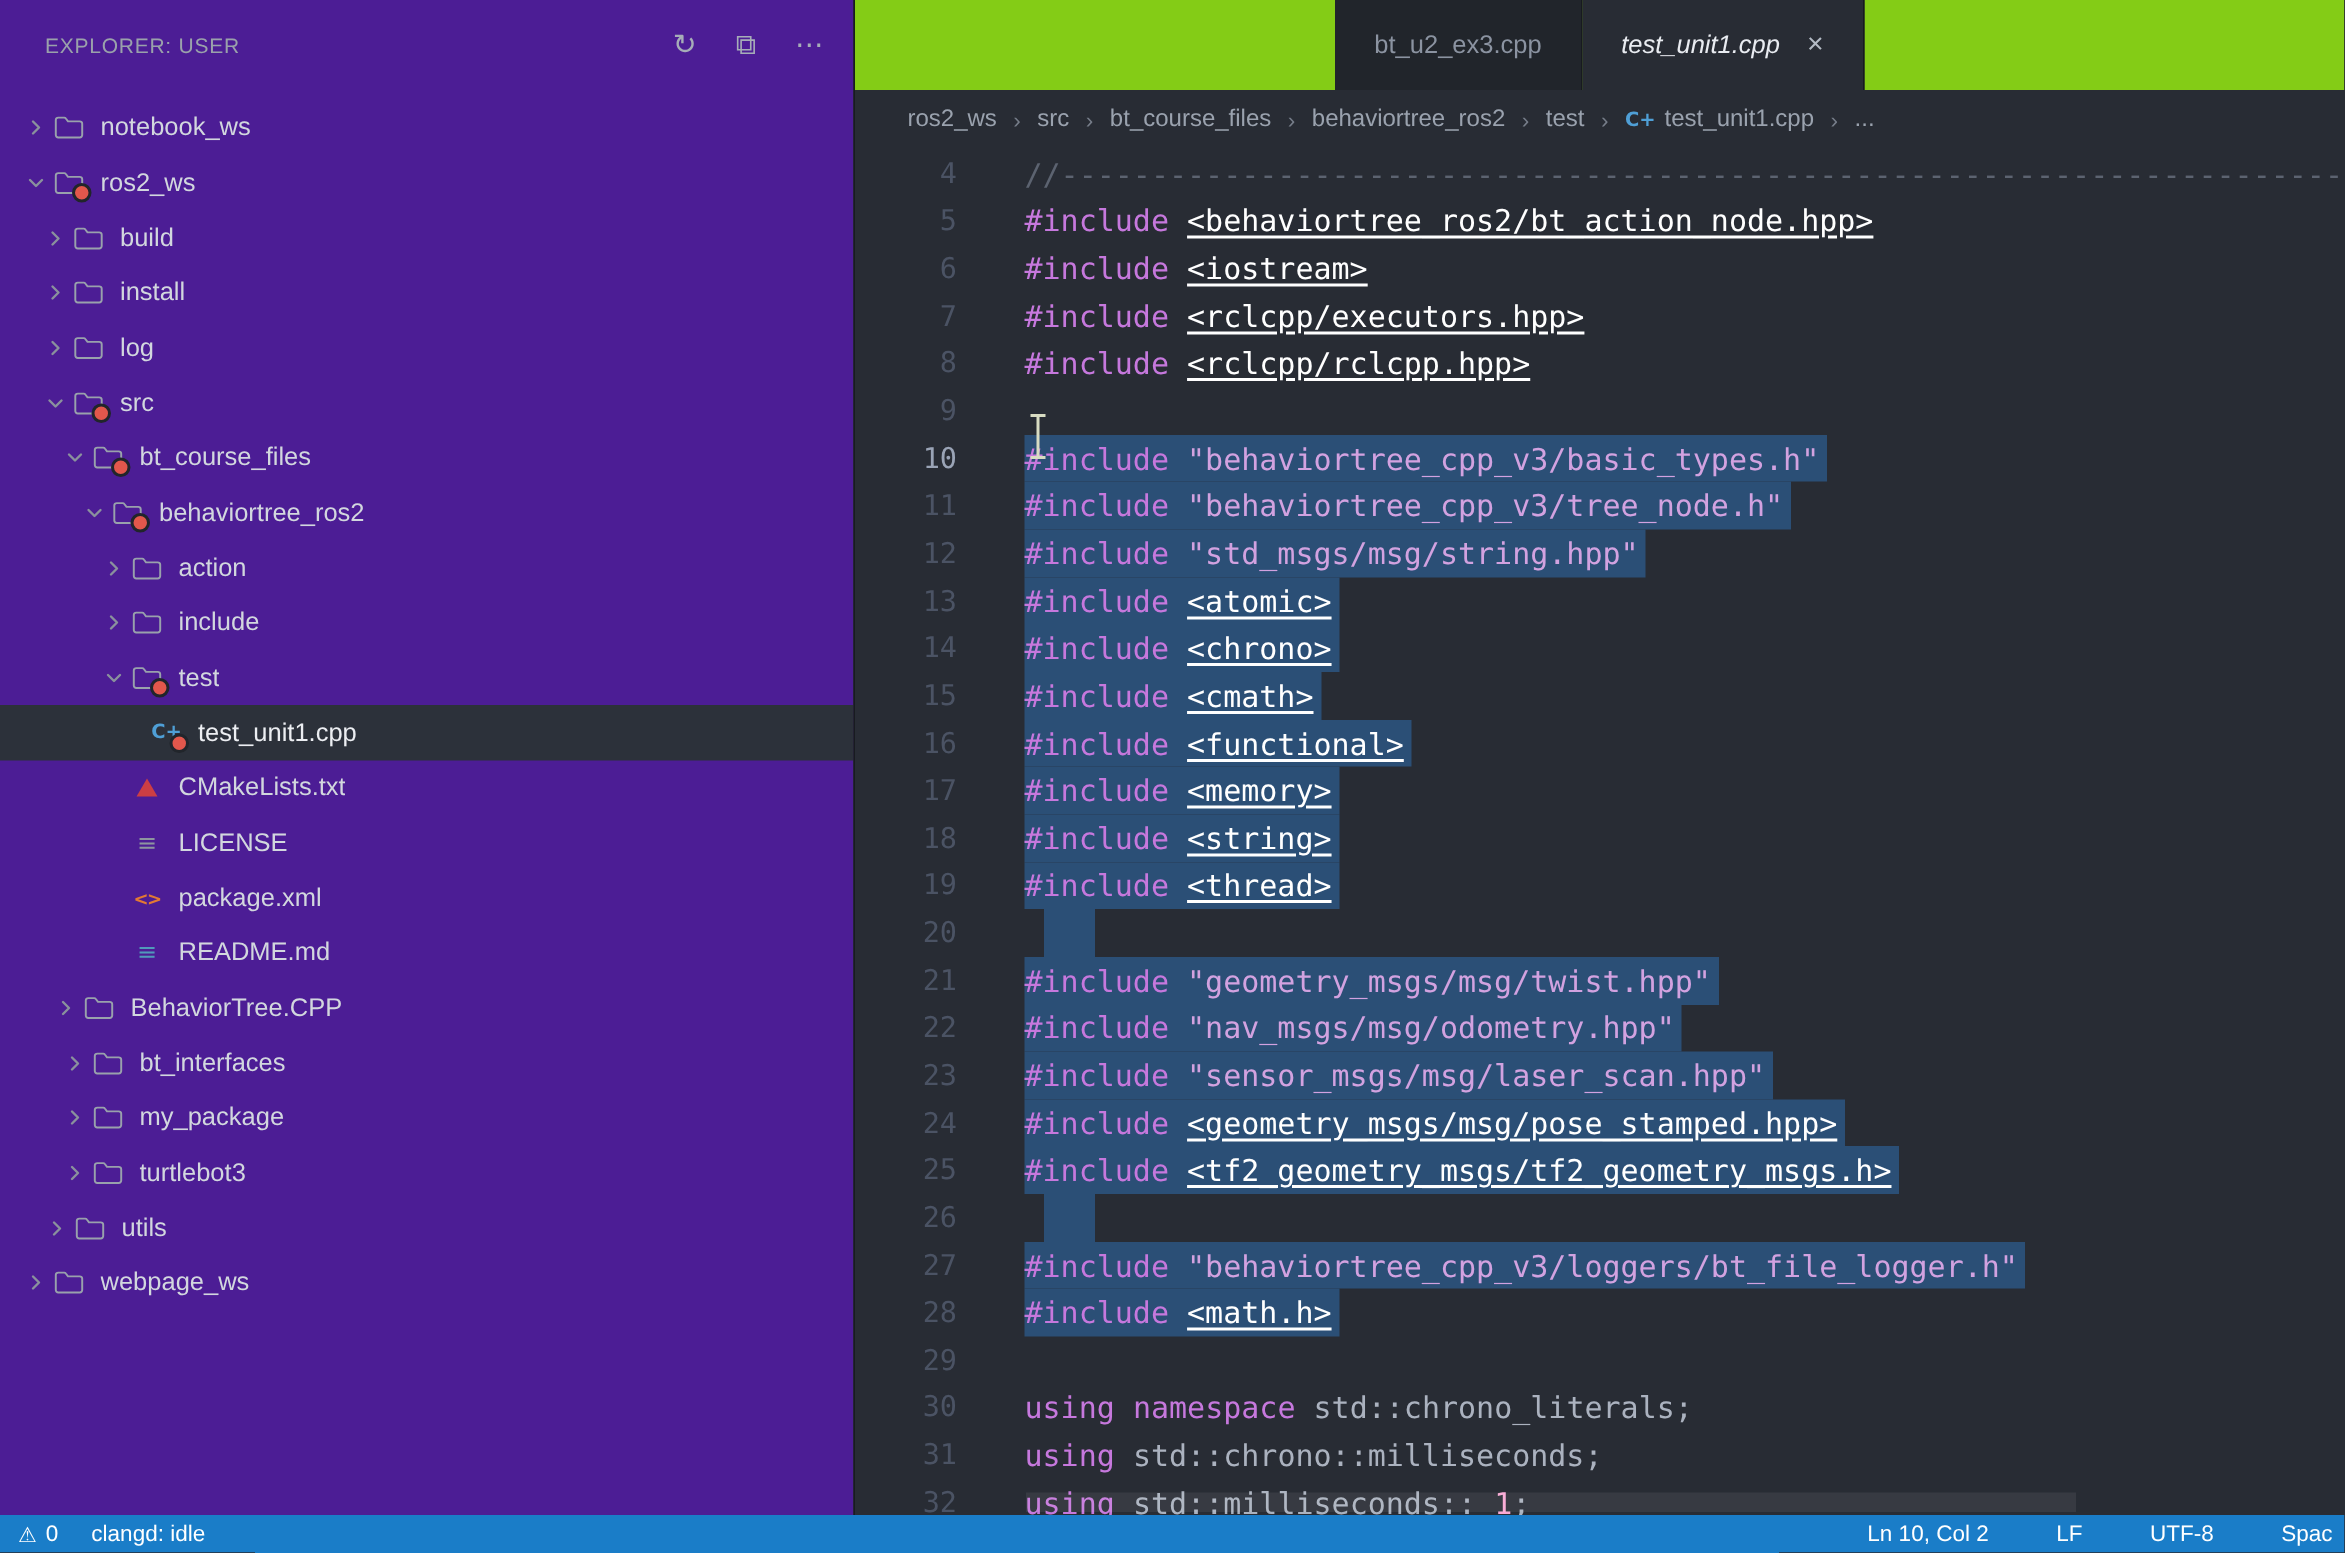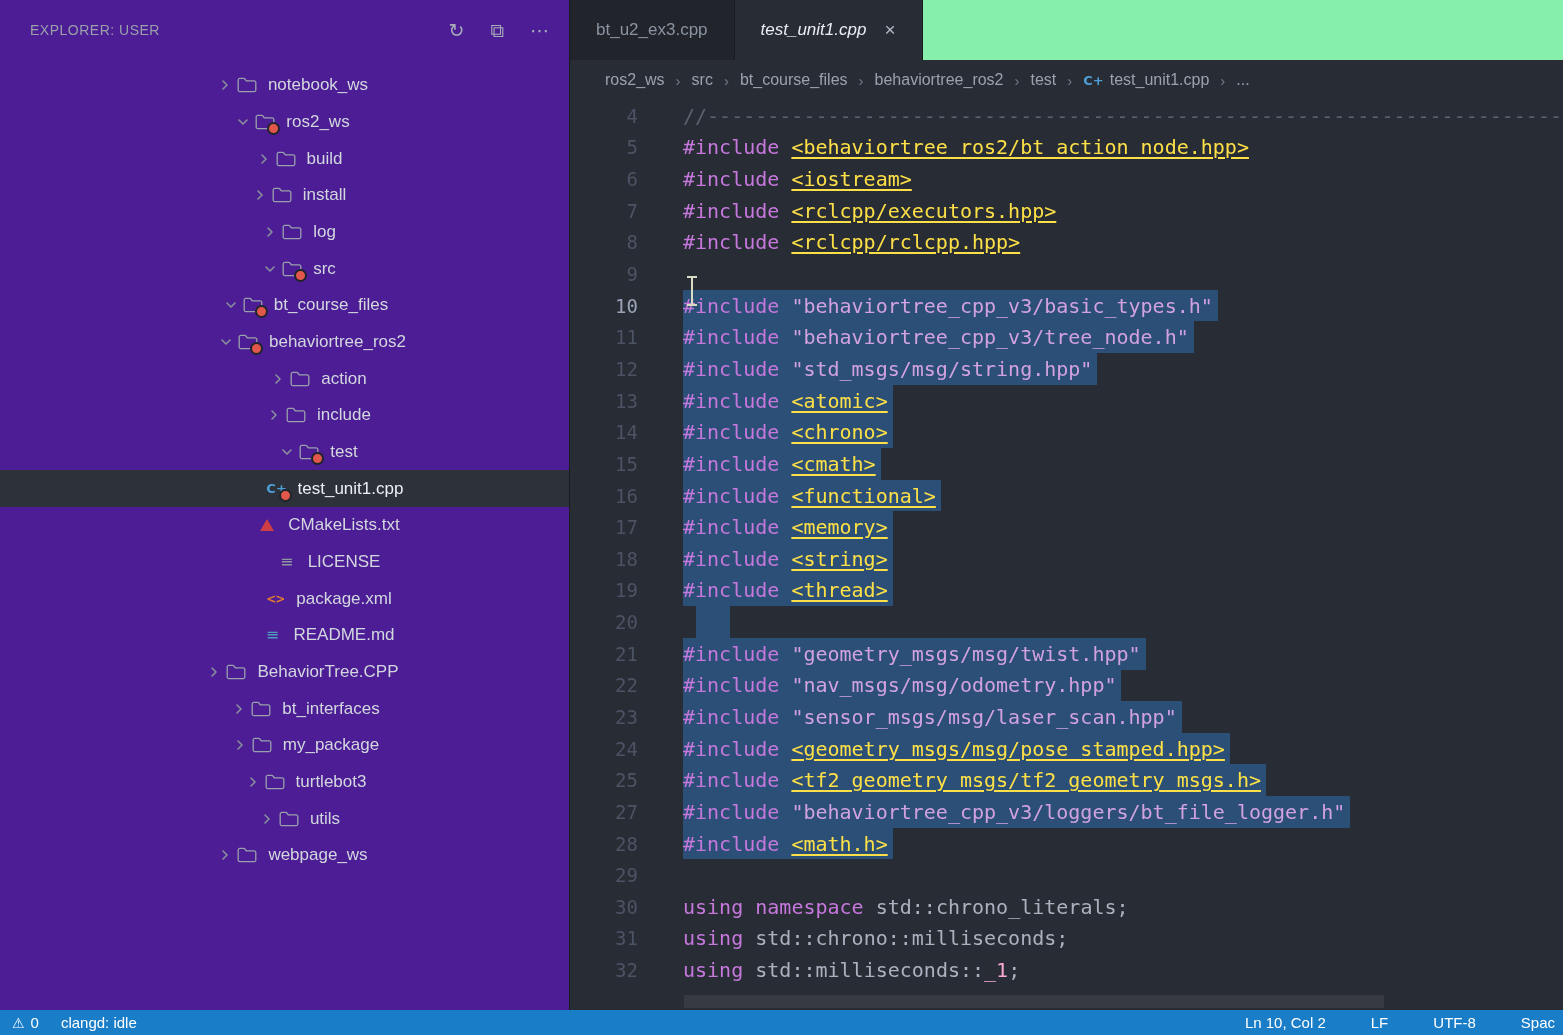--- a/index.html
+++ b/index.html
@@ -8,53 +8,53 @@
     background:#282c34;font-family:"Liberation Sans",sans-serif;
     -webkit-font-smoothing:antialiased;
   }
   
   .sidebar{position:absolute;left:0;top:0;width:569px;bottom:25px;background:#4c1d95;color:#ccd2da;overflow:hidden;}
   .sb-header{display:flex;align-items:center;height:60px;padding:0 20px 0 30px;}
   .sb-title{flex:1;font-size:14px;color:#9aa1ab;letter-spacing:.5px;}
   .sb-actions{display:flex;gap:26px;color:#a6adb8;font-size:19px;}
   .sb-actions .act{cursor:pointer;line-height:1;}
   .tree{padding-top:7px;}
-  .trow{display:flex;align-items:center;height:36.68px;font-size:17px;color:#d2d7de;white-space:nowrap;cursor:pointer;justify-content:center;}
+  .trow{display:flex;align-items:center;height:36.68px;font-size:17px;color:#d2d7de;white-space:nowrap;cursor:pointer;}
   .trow.sel{background:#2c313a;color:#eceef2;}
   .chev{width:20px;flex:none;display:flex;align-items:center;justify-content:center;}
   .chev.down svg{transform:rotate(90deg);}
   .ficon{width:24px;height:22px;flex:none;position:relative;margin-right:9px;display:flex;align-items:center;justify-content:center;}
   .gitdot{position:absolute;right:-3px;bottom:-2px;width:9px;height:9px;border-radius:50%;background:#e2574c;border:2px solid #21252b;}
   .tlabel{overflow:hidden;text-overflow:ellipsis;}
   .fic{font-family:"DejaVu Sans",sans-serif;line-height:1;}
   .fic.cpp{color:#4f9fd6;font-weight:bold;font-size:13px;}
   .fic.cmake{width:0;height:0;border-left:7px solid transparent;border-right:7px solid transparent;border-bottom:12px solid #cc3e44;}
   .fic.lic{color:#8d959f;font-size:16px;}
   .fic.xml{color:#e37933;font-weight:bold;font-size:12px;letter-spacing:-1px;}
   .fic.md{color:#519aba;font-size:16px;}
   
   .editor{position:absolute;left:569px;top:0;right:0;bottom:25px;background:#282c34;border-left:1px solid #181b20;overflow:hidden;}
-  .tabsbar{height:60px;background:#86efac;display:flex;align-items:stretch;}
+  .tabsbar{height:60px;background:#84cc16;display:flex;align-items:stretch;justify-content:center;}
   .tab{display:flex;align-items:center;padding:0 26px;font-size:17px;color:#8b93a1;background:#21252b;border-right:1px solid #171a1f;cursor:pointer;}
   .tab.active{background:#282c34;color:#e9ecf1;font-style:italic;}
   .tab .close{margin-left:18px;font-size:19px;color:#b3bac4;font-style:normal;cursor:pointer;}
   .breadcrumbs{height:40px;display:flex;align-items:center;gap:11px;padding-left:35px;font-size:16px;color:#9aa2ae;background:#282c34;}
   .bc-item{cursor:pointer;display:flex;align-items:center;gap:6px;white-space:nowrap;}
   .bc-sep{color:#767d89;font-size:15px;}
   
   .code{position:absolute;top:100px;left:0;right:0;bottom:0;font-family:"DejaVu Sans Mono",monospace;font-size:20px;overflow:hidden;cursor:text;}
   .cline{display:flex;height:31.65px;align-items:stretch;white-space:pre;}
   .ln{width:68px;flex:none;text-align:right;color:#4b5364;font-size:19px;display:flex;align-items:center;justify-content:flex-end;}
   .ln.active{color:#9aa4b6;}
   .lc{padding-left:45px;display:flex;align-items:center;white-space:pre;}
   .ctext{display:flex;align-items:center;height:100%;}
   .ctext.selected{background:#2b4f76;padding-right:5px;}
   .selblock{display:inline-block;width:34px;height:100%;background:#2b4f76;margin-left:13px;}
   .tk-kw{color:#c678dd;}
-  .tk-inc{color:#fde047;text-decoration:underline;text-underline-offset:3px;}
+  .tk-inc{color:#ffffff;text-decoration:underline;text-underline-offset:3px;}
   .tk-str{color:#d2a2e0;}
   .tk-pln{color:#abb2bf;}
   .tk-cmt{color:#5c6370;}
   .tk-num{color:#f9a8d4;}
   .hscroll{position:absolute;left:114px;width:700px;bottom:2px;height:13px;background:rgba(255,255,255,0.07);}
   
   .ibeam{position:absolute;left:116px;top:276px;width:12px;height:30px;pointer-events:none;}
   .ibeam::before,.ibeam::after{content:"";position:absolute;left:1px;width:10px;height:2px;background:#d8dcc2;}
   .ibeam::before{top:0}.ibeam::after{bottom:0}
   .ibeam .stem{position:absolute;left:5px;top:1px;width:2px;height:28px;background:#d8dcc2;}
@@ -403,20 +403,21 @@
         <div class="cline"><span class="ln">16</span><span class="lc"><span class="ctext selected"><span class="tk-kw">#include</span><span class="tk-pln"> </span><span class="tk-inc">&lt;functional&gt;</span></span></span></div>
         <div class="cline"><span class="ln">17</span><span class="lc"><span class="ctext selected"><span class="tk-kw">#include</span><span class="tk-pln"> </span><span class="tk-inc">&lt;memory&gt;</span></span></span></div>
         <div class="cline"><span class="ln">18</span><span class="lc"><span class="ctext selected"><span class="tk-kw">#include</span><span class="tk-pln"> </span><span class="tk-inc">&lt;string&gt;</span></span></span></div>
         <div class="cline"><span class="ln">19</span><span class="lc"><span class="ctext selected"><span class="tk-kw">#include</span><span class="tk-pln"> </span><span class="tk-inc">&lt;thread&gt;</span></span></span></div>
         <div class="cline"><span class="ln">20</span><span class="lc"><span class="selblock"></span></span></div>
         <div class="cline"><span class="ln">21</span><span class="lc"><span class="ctext selected"><span class="tk-kw">#include</span><span class="tk-pln"> </span><span class="tk-str">"geometry_msgs/msg/twist.hpp"</span></span></span></div>
         <div class="cline"><span class="ln">22</span><span class="lc"><span class="ctext selected"><span class="tk-kw">#include</span><span class="tk-pln"> </span><span class="tk-str">"nav_msgs/msg/odometry.hpp"</span></span></span></div>
         <div class="cline"><span class="ln">23</span><span class="lc"><span class="ctext selected"><span class="tk-kw">#include</span><span class="tk-pln"> </span><span class="tk-str">"sensor_msgs/msg/laser_scan.hpp"</span></span></span></div>
         <div class="cline"><span class="ln">24</span><span class="lc"><span class="ctext selected"><span class="tk-kw">#include</span><span class="tk-pln"> </span><span class="tk-inc">&lt;geometry_msgs/msg/pose_stamped.hpp&gt;</span></span></span></div>
         <div class="cline"><span class="ln">25</span><span class="lc"><span class="ctext selected"><span class="tk-kw">#include</span><span class="tk-pln"> </span><span class="tk-inc">&lt;tf2_geometry_msgs/tf2_geometry_msgs.h&gt;</span></span></span></div>
+        <div class="cline"><span class="ln">26</span><span class="lc"><span class="selblock"></span></span></div>
         <div class="cline"><span class="ln">27</span><span class="lc"><span class="ctext selected"><span class="tk-kw">#include</span><span class="tk-pln"> </span><span class="tk-str">"behaviortree_cpp_v3/loggers/bt_file_logger.h"</span></span></span></div>
         <div class="cline"><span class="ln">28</span><span class="lc"><span class="ctext selected"><span class="tk-kw">#include</span><span class="tk-pln"> </span><span class="tk-inc">&lt;math.h&gt;</span></span></span></div>
         <div class="cline"><span class="ln">29</span><span class="lc"><span class="ctext"></span></span></div>
         <div class="cline"><span class="ln">30</span><span class="lc"><span class="ctext"><span class="tk-kw">using</span><span class="tk-pln"> </span><span class="tk-kw">namespace</span><span class="tk-pln"> std::chrono_literals;</span></span></span></div>
         <div class="cline"><span class="ln">31</span><span class="lc"><span class="ctext"><span class="tk-kw">using</span><span class="tk-pln"> std::chrono::milliseconds;</span></span></span></div>
         <div class="cline"><span class="ln">32</span><span class="lc"><span class="ctext"><span class="tk-kw">using</span><span class="tk-pln"> std::milliseconds::</span><span class="tk-num">_1</span><span class="tk-pln">;</span></span></span></div>
       </div>
     <div class="hscroll"></div>
     <div class="ibeam">
         <span class="stem"></span>

